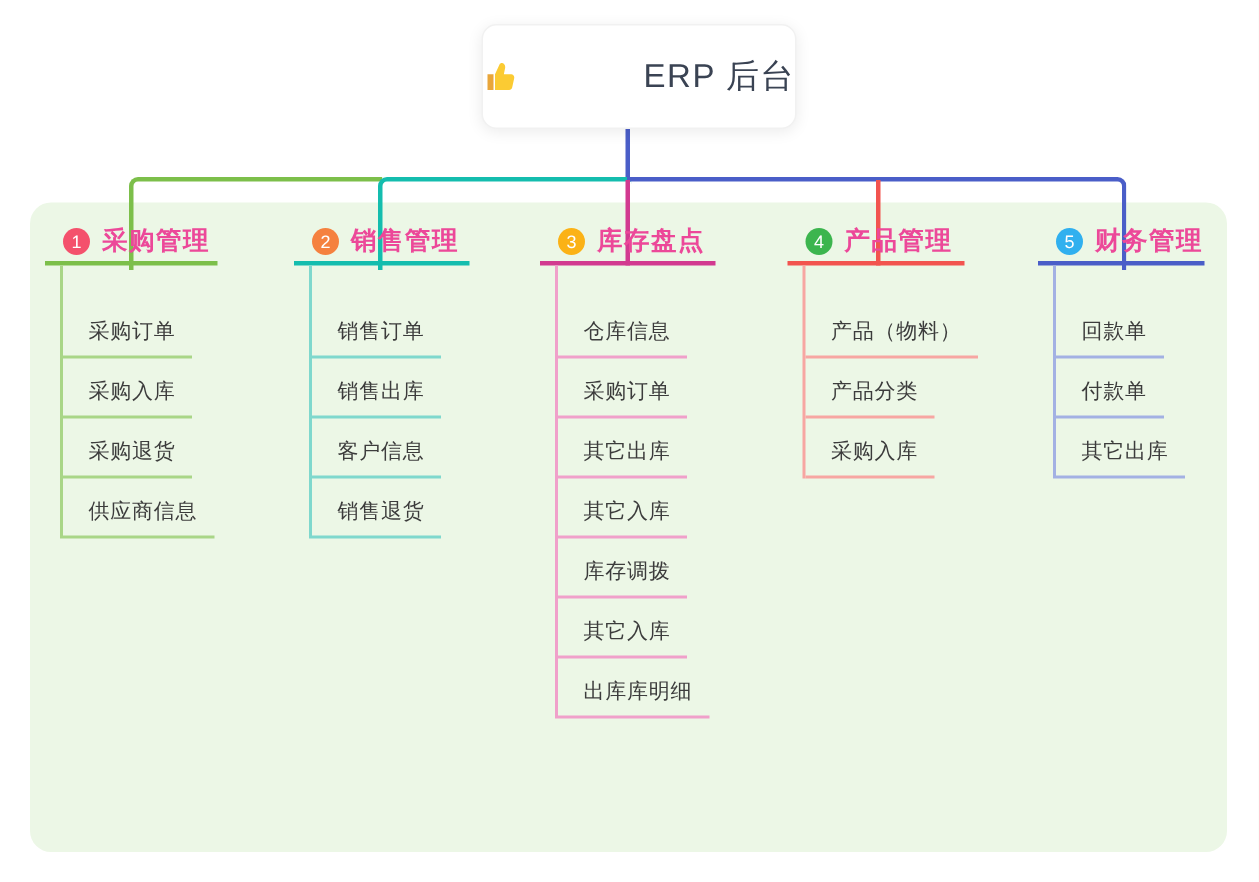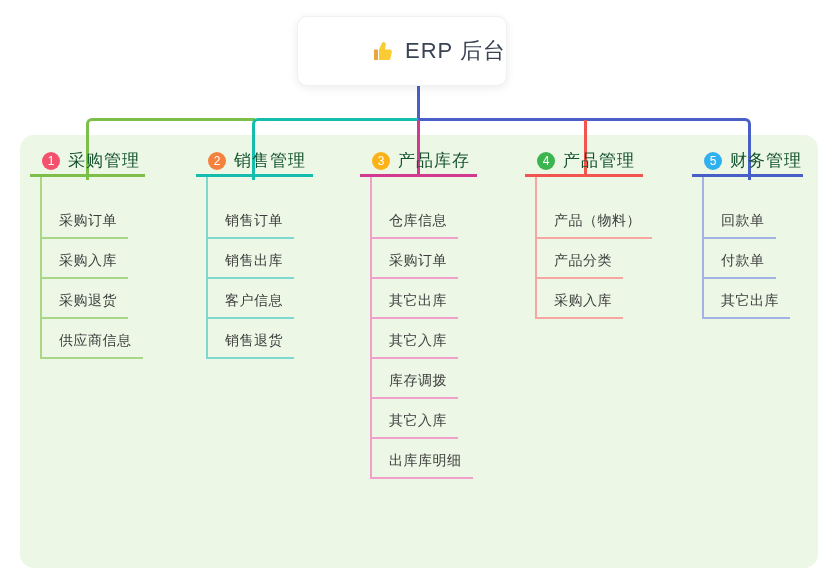--- a/index.html
+++ b/index.html
@@ -4,24 +4,24 @@
 <style>
   html,body{margin:0;padding:0;background:#ffffff;}
   body{font-family:"Liberation Sans","DejaVu Sans",sans-serif;}
   #stage{position:relative;width:839px;height:588px;background:#ffffff;overflow:hidden;}
 
   
   .band{position:absolute;left:20px;top:135px;width:798px;height:433px;
         background:#ecf7e6;border-radius:14px;}
 
   
-  .root-card{position:absolute;left:297px;top:16px;width:208px;height:68px;
+  .root-card{position:absolute;left:321px;top:16px;width:208px;height:68px;
              background:#ffffff;border:1px solid #f1f1f1;border-radius:10px;
              box-shadow:0 2px 10px rgba(0,0,0,.08);
-             display:flex;align-items:center;justify-content:flex-end;gap:10px;z-index:3;}
+             display:flex;align-items:center;justify-content:space-between;gap:10px;z-index:3;}
   .root-label{font-size:22px;color:#3a4353;letter-spacing:1px;}
 
   
   .stem{position:absolute;left:417px;top:84px;width:3px;height:34px;background:#4a5ec8;}
   .elbow-left{position:absolute;left:86px;top:118px;width:166px;height:59px;
               border-left:3px solid #7cbf4a;border-top:3px solid #7cbf4a;
               border-top-left-radius:6px;}
   .elbow-mid{position:absolute;left:252px;top:118px;width:166px;height:59px;
              border-left:3px solid #14bdae;border-top:3px solid #14bdae;
              border-top-left-radius:6px;}
@@ -41,21 +41,21 @@
   .b1 .branch-header{width:115px;}
   .b2 .branch-header{width:117px;}
   .b3 .branch-header{width:117px;}
   .b4 .branch-header{width:118px;}
   .b5 .branch-header{width:111px;}
 
   .branch-header{box-sizing:border-box;height:30px;display:flex;align-items:center;
                  padding-left:12px;gap:8px;border-bottom:3px solid var(--c);}
   .badge{flex:0 0 auto;width:18px;height:18px;border-radius:50%;background:var(--badge);
          color:#fff;font-size:12px;line-height:18px;text-align:center;}
-  .branch-title{font-size:17px;color:#14532d;white-space:nowrap;letter-spacing:1px;}
+  .branch-title{font-size:17px;color:#ec4899;white-space:nowrap;letter-spacing:1px;font-weight:bold;}
 
   .children{margin-left:10px;border-left:2px solid var(--lc);}
   .child{height:40px;display:flex;align-items:flex-end;}
   .child:first-child{height:62px;}
   .child-label{display:inline-block;border-bottom:2px solid var(--lc);
                padding:0 11px 7px 17px;font-size:14px;color:#3c3c3c;
                white-space:nowrap;letter-spacing:0.5px;}
 </style>
 </head>
 <body>
@@ -119,21 +119,21 @@
         </div>
       <div class="child">
           <span class="child-label">销售退货</span>
         </div>
     </div>
   </div>
 
   <div class="branch b3">
     <div class="branch-header">
       <span class="badge">3</span>
-      <span class="branch-title">产品库存</span>
+      <span class="branch-title">库存盘点</span>
     </div>
     <div class="children">
       <div class="child">
           <span class="child-label">仓库信息</span>
         </div>
       <div class="child">
           <span class="child-label">采购订单</span>
         </div>
       <div class="child">
           <span class="child-label">其它出库</span>

